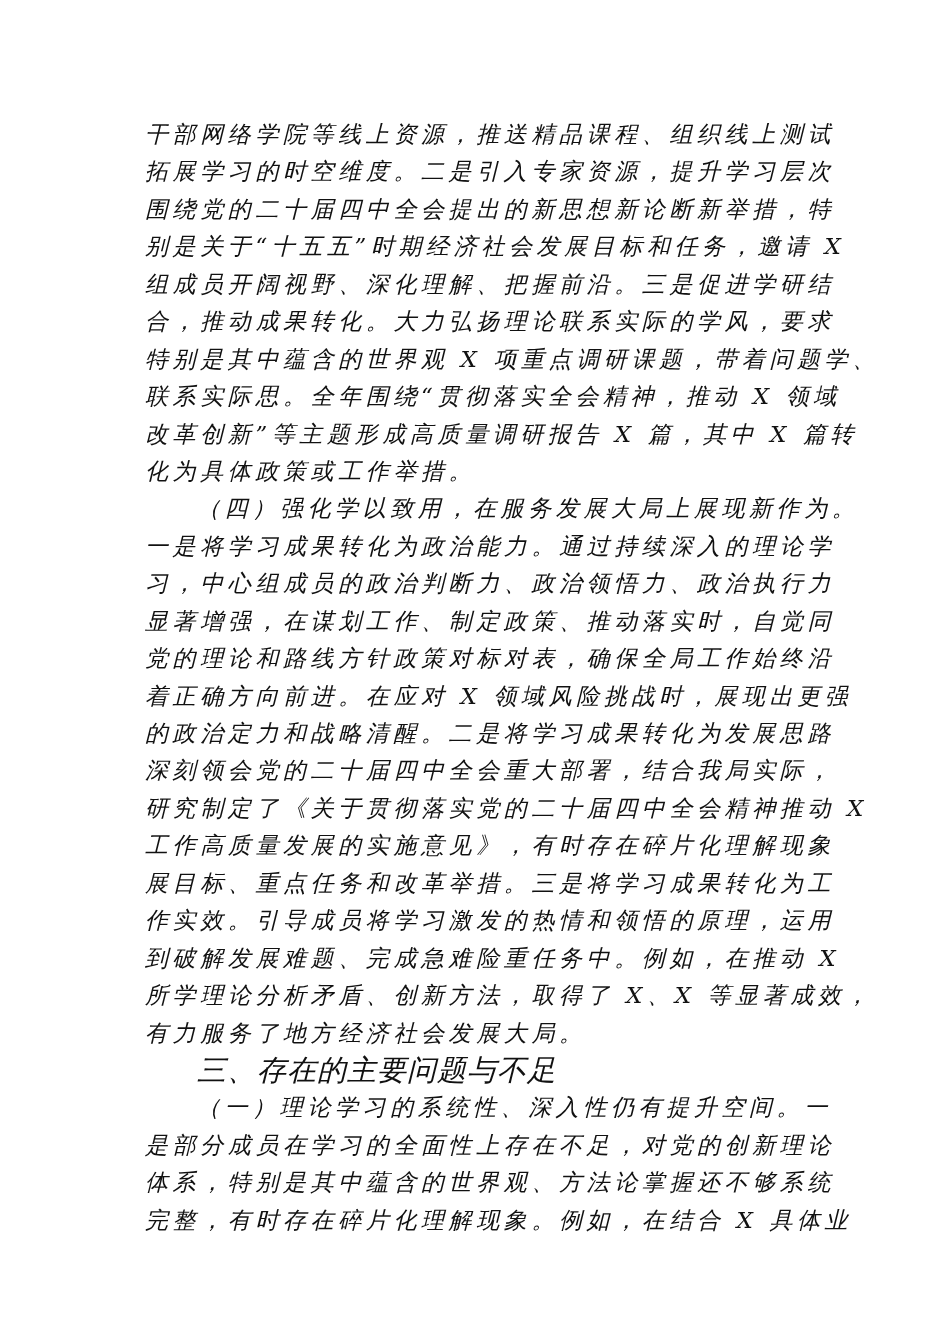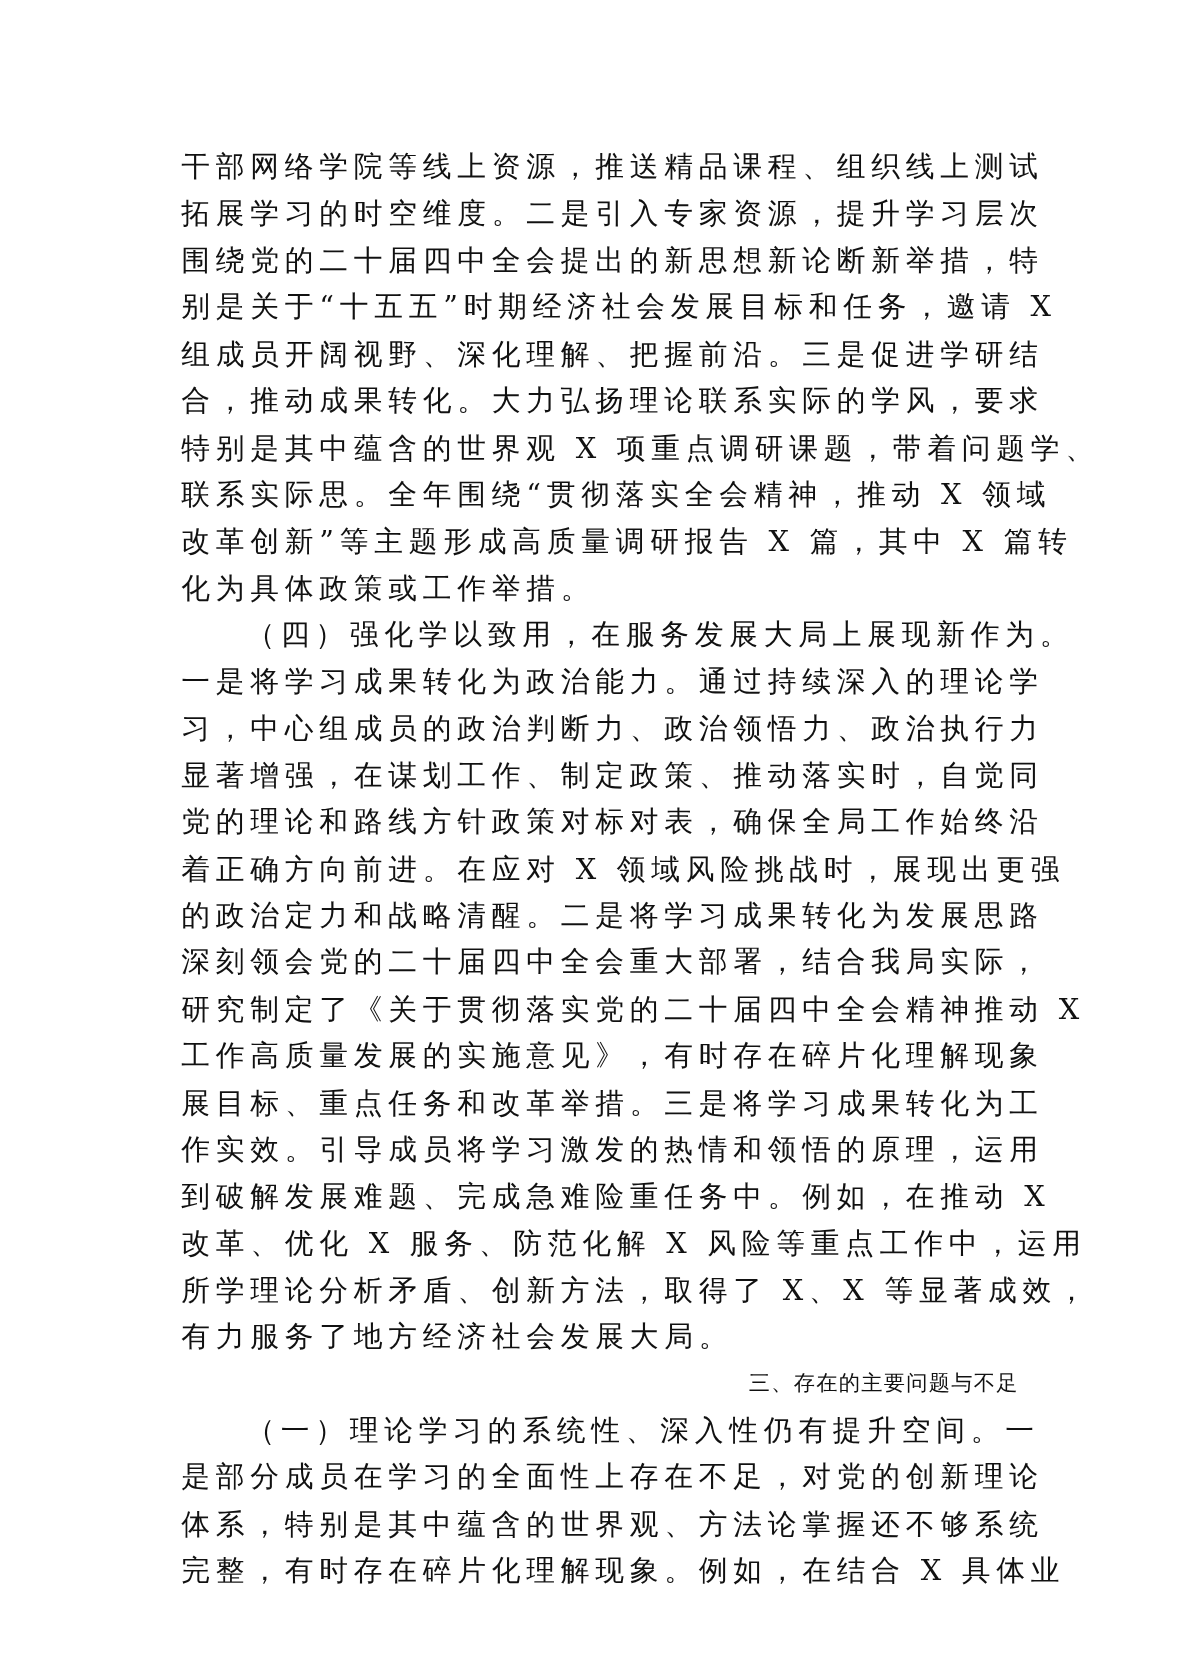--- a/index.html
+++ b/index.html
@@ -13,36 +13,36 @@
       position: relative;
       overflow: hidden;
       font-family: "DejaVu Serif", "Liberation Serif", serif;
       color: #111111;
     }
     .page {
       position: absolute;
       left: 145px;
       top: 116px;
       width: 670px;
+      font-style: italic;
     }
     .line {
       height: 37.45px;
       line-height: 37.45px;
       font-size: 23px;
       letter-spacing: 4.6px;
       white-space: nowrap;
     }
     .line.indent { padding-left: 52px; }
     .line.subhead { font-weight: normal; }
     .line.section {
       padding-left: 52px;
       font-family: "DejaVu Sans", "Liberation Sans", sans-serif;
       letter-spacing: 1px;
-      font-size: 17px;
-      text-align: right;
+      font-size: 29px;
     }
   </style>
 </head>
 <body>
 
 <div class="page">
   <div class="line">干部网络学院等线上资源，推送精品课程、组织线上测试</div>
   <div class="line">拓展学习的时空维度。二是引入专家资源，提升学习层次</div>
   <div class="line">围绕党的二十届四中全会提出的新思想新论断新举措，特</div>
   <div class="line">别是关于“十五五”时期经济社会发展目标和任务，邀请 X</div>
@@ -58,21 +58,20 @@
   <div class="line">显著增强，在谋划工作、制定政策、推动落实时，自觉同</div>
   <div class="line">党的理论和路线方针政策对标对表，确保全局工作始终沿</div>
   <div class="line">着正确方向前进。在应对 X 领域风险挑战时，展现出更强</div>
   <div class="line">的政治定力和战略清醒。二是将学习成果转化为发展思路</div>
   <div class="line">深刻领会党的二十届四中全会重大部署，结合我局实际，</div>
   <div class="line">研究制定了《关于贯彻落实党的二十届四中全会精神推动 X</div>
   <div class="line">工作高质量发展的实施意见》，有时存在碎片化理解现象</div>
   <div class="line">展目标、重点任务和改革举措。三是将学习成果转化为工</div>
   <div class="line">作实效。引导成员将学习激发的热情和领悟的原理，运用</div>
   <div class="line">到破解发展难题、完成急难险重任务中。例如，在推动 X</div>
-  <div class="line">改革、优化 X 服务、防范化解 X 风险等重点工作中，运用</div>
   <div class="line">所学理论分析矛盾、创新方法，取得了 X、X 等显著成效，</div>
   <div class="line">有力服务了地方经济社会发展大局。</div>
   <div class="line section">三、存在的主要问题与不足</div>
   <div class="line indent subhead">（一）理论学习的系统性、深入性仍有提升空间。一</div>
   <div class="line">是部分成员在学习的全面性上存在不足，对党的创新理论</div>
   <div class="line">体系，特别是其中蕴含的世界观、方法论掌握还不够系统</div>
   <div class="line">完整，有时存在碎片化理解现象。例如，在结合 X 具体业</div>
 </div>
 
 </body></html>

